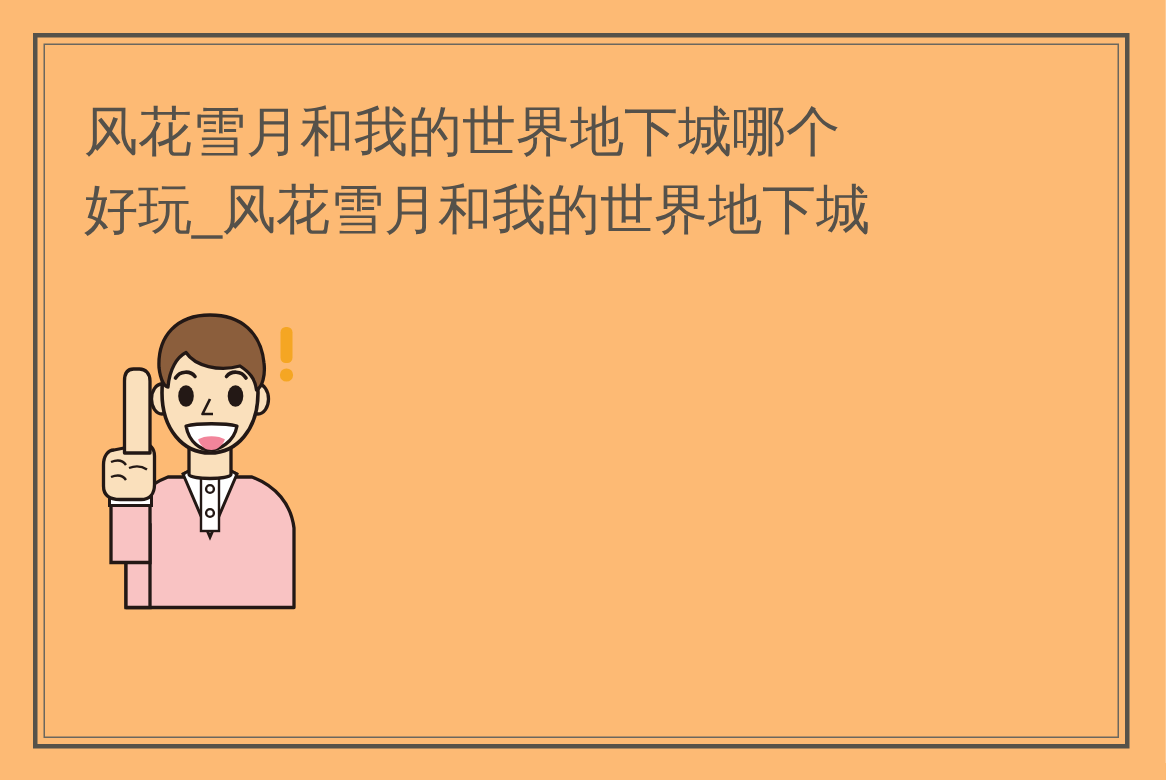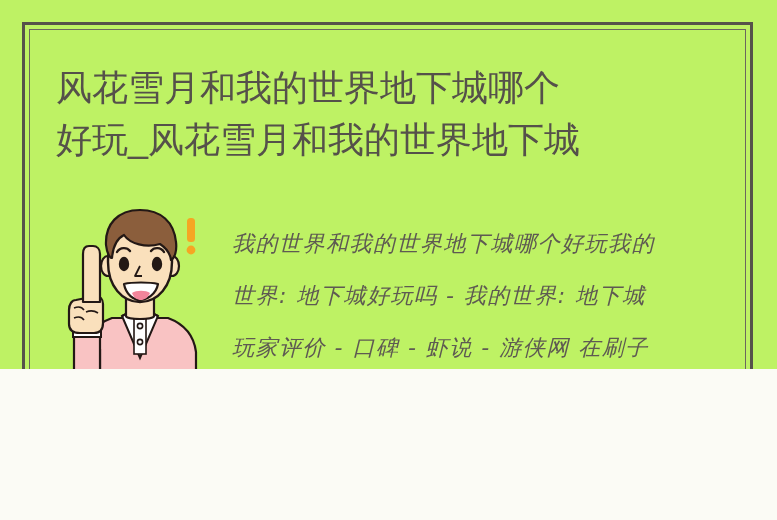--- a/index.html
+++ b/index.html
@@ -9,22 +9,22 @@
   body {
     width: 777px;
     height: 520px;
     background: #FBFBF5;
     font-family: "Liberation Sans", sans-serif;
     overflow: hidden;
   }
   .page {
     position: relative;
     width: 777px;
-    height: 369px;
-    background: #bef264;
+    height: 520px;
+    background: #fdba74;
     overflow: hidden;
     text-decoration: underline;
   }
   
   .frame-outer {
     position: absolute;
     left: 22px;
     top: 22px;
     width: 731px;
     height: 477px;
@@ -135,15 +135,14 @@
       <path d="M80 66 L75 76 L82 76" fill="none" stroke="#231815" stroke-width="1.8" stroke-linejoin="round"></path>
 
       <path d="M64 84 C72 82 90 82 98 84 C96 95 86 100 80 100 C74 100 66 95 64 84 Z" fill="#FFFFFF" stroke="#231815" stroke-width="2.2" stroke-linejoin="round"></path>
       <path d="M72 93 C76 90 86 90 90 93 C88 98 84 100 81 100 C77 100 74 98 72 93 Z" fill="#F2859B"></path>
 
       <rect x="127" y="18" width="8" height="24" rx="3.5" fill="#F5A623"></rect>
       <circle cx="131" cy="50" r="4.4" fill="#F5A623"></circle>
     </svg>
   </div>
 
-  <div class="body-text">我的世界和我的世界地下城哪个好玩我的世界: 地下城好玩吗 - 我的世界: 地下城玩家评价 - 口碑 - 虾说 - 游侠网 在刷子游戏中也算得上是精品, 玩法不够丰富</div>
 
 </div>
 
 </body></html>

